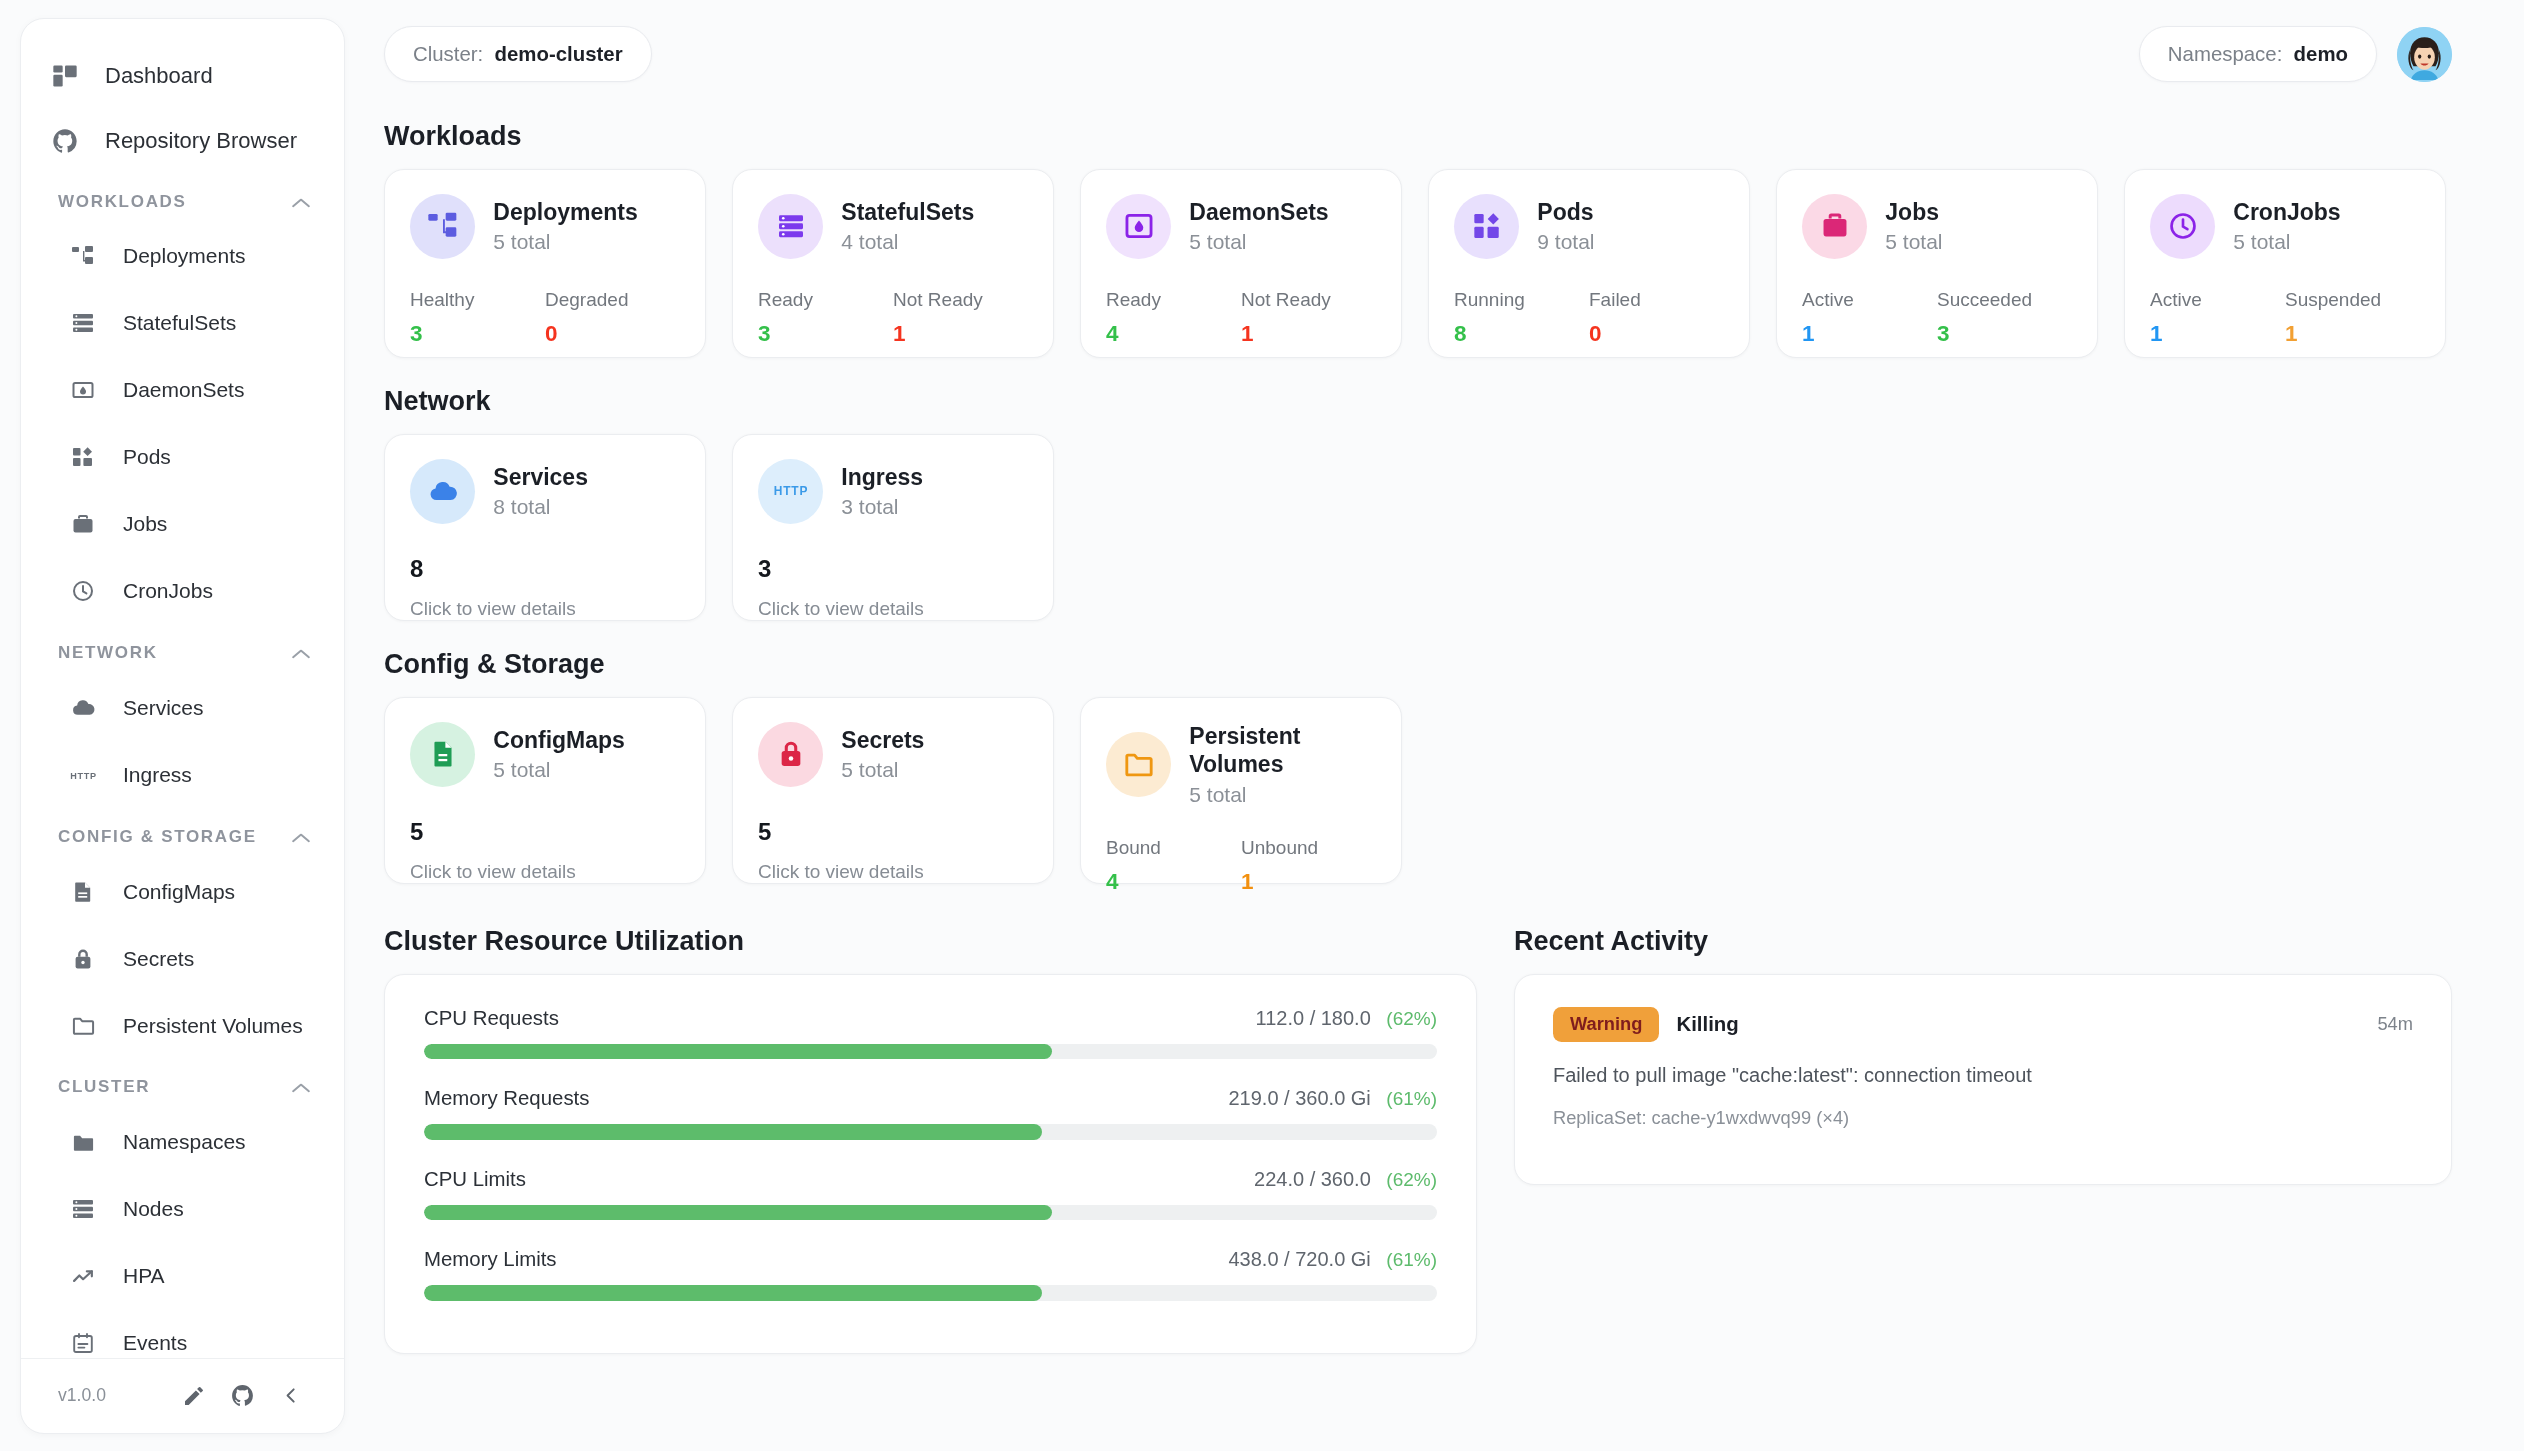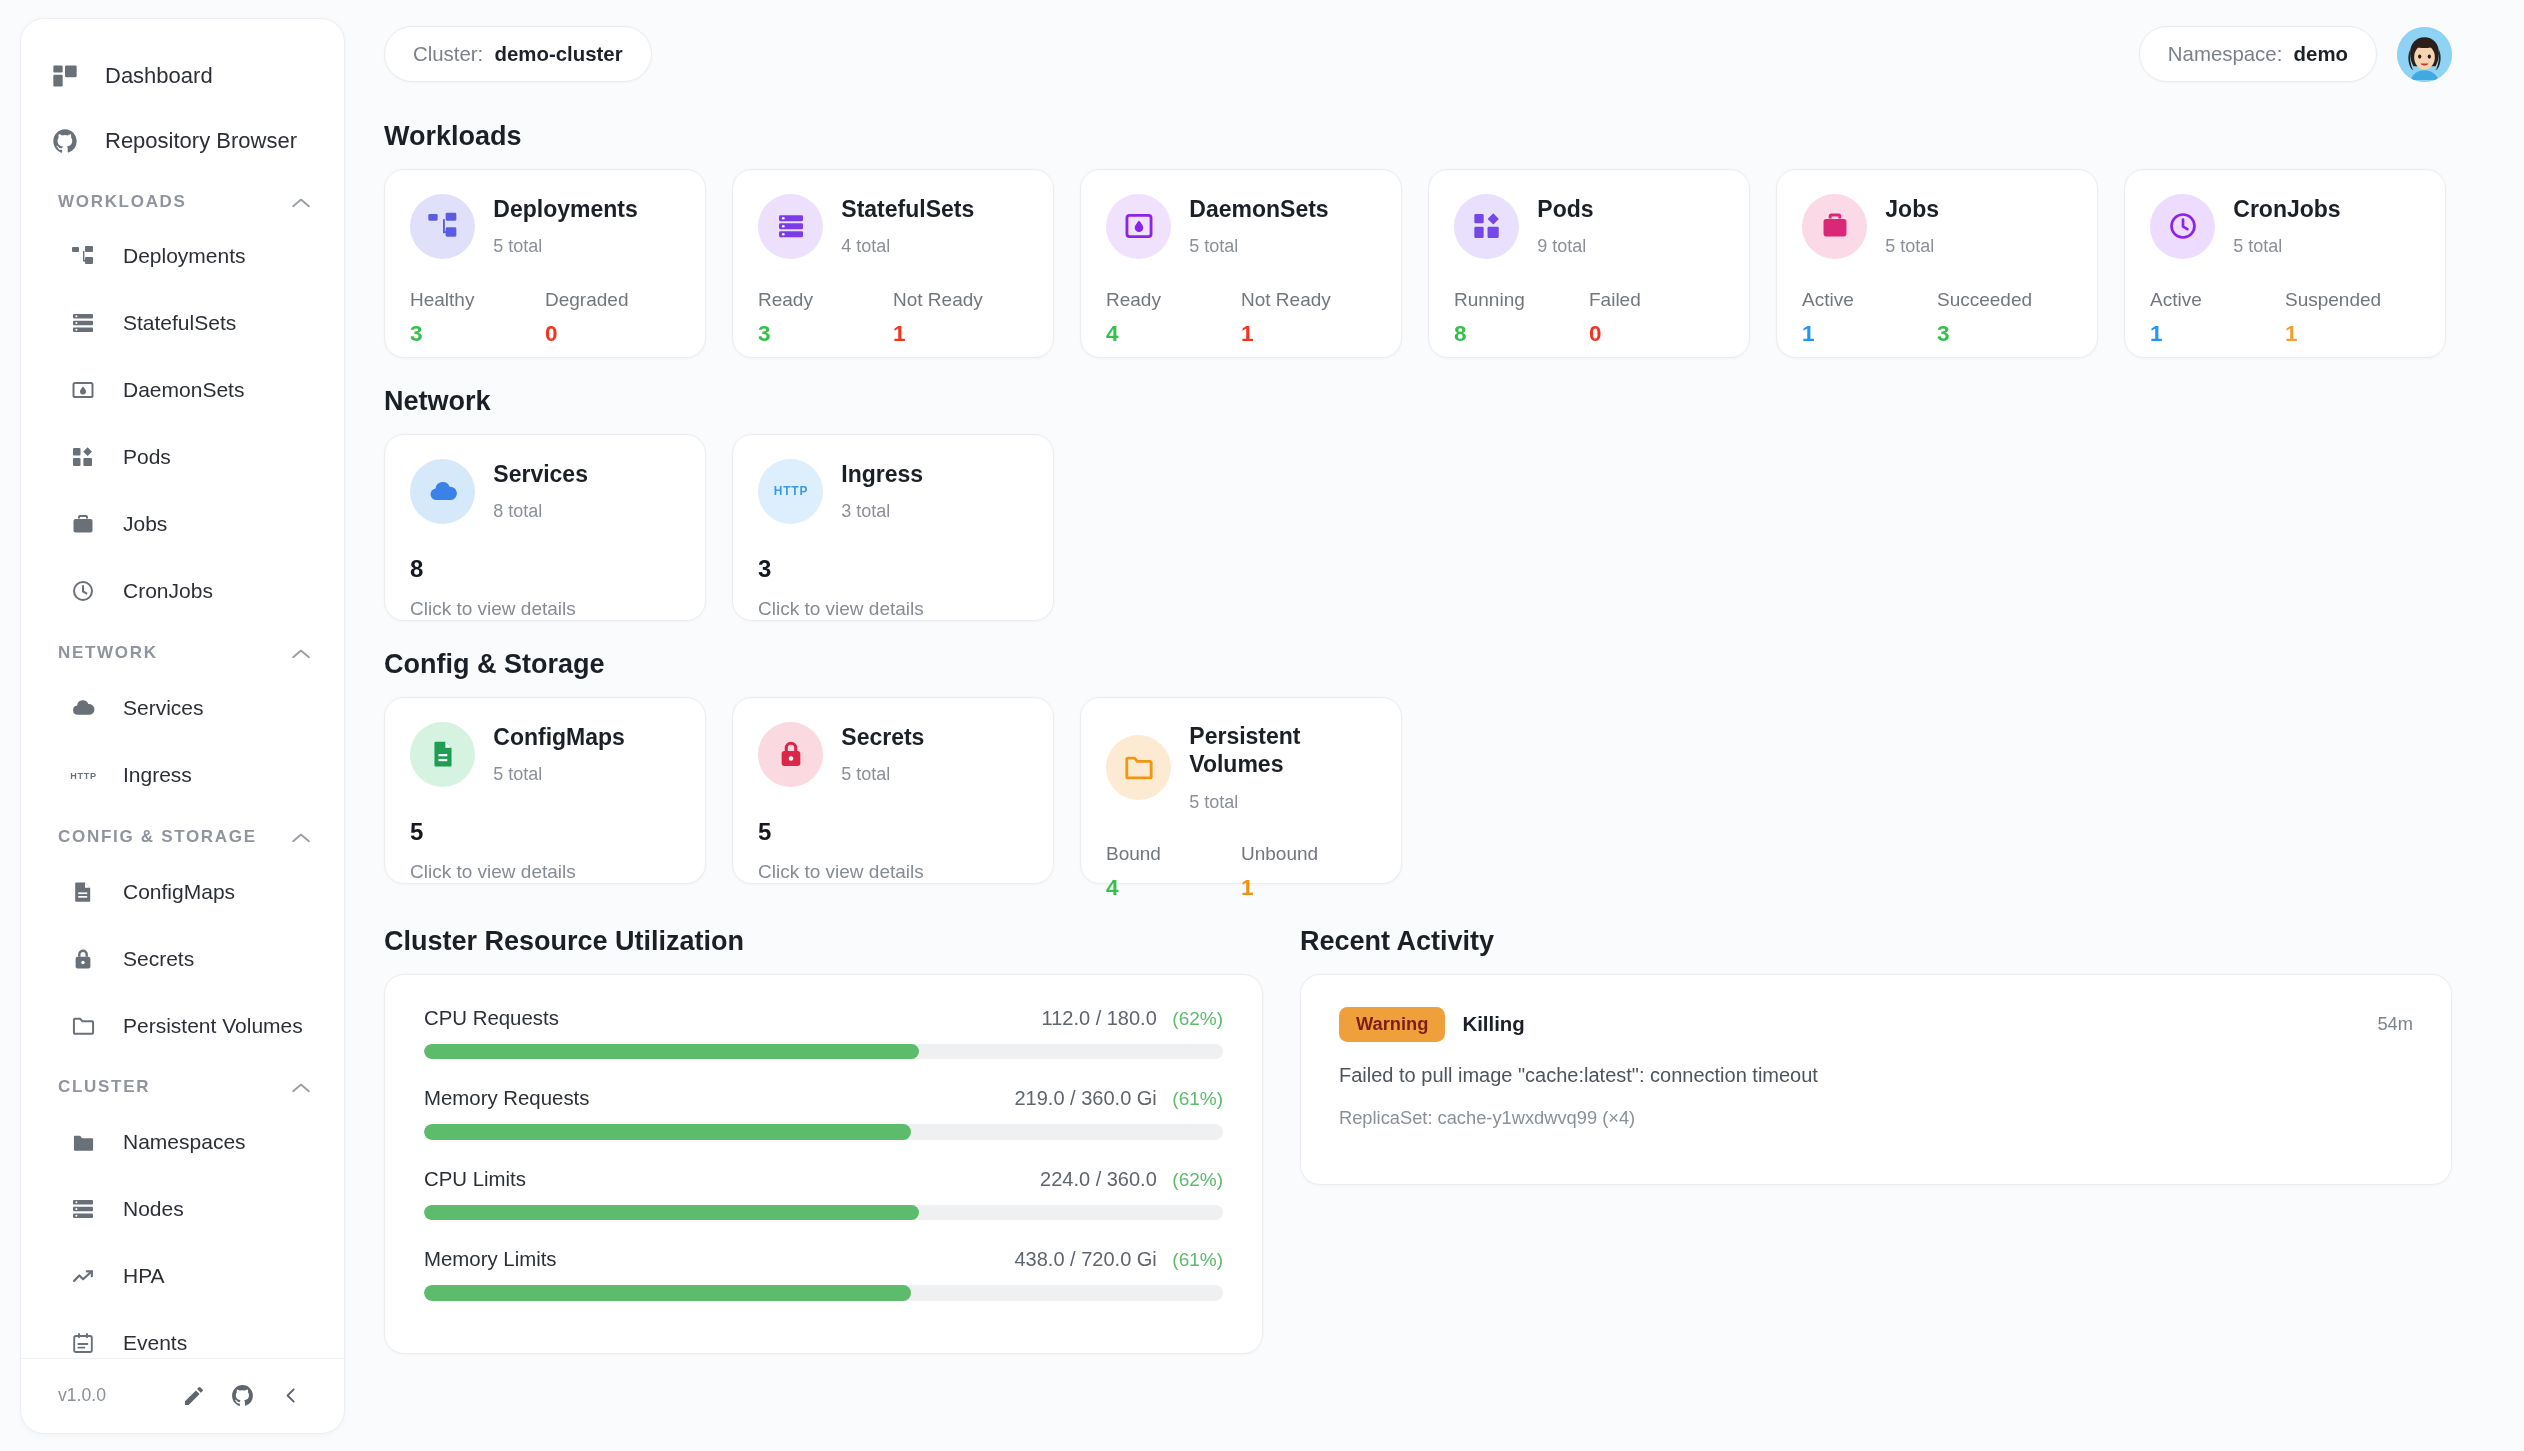--- a/index.html
+++ b/index.html
@@ -108,33 +108,33 @@
   .card-w { width: 322px; height: 189px; padding: 24px 25px; }
   .card-n { width: 322px; height: 187px; padding: 24px 25px; }
 
   .card-head { display: flex; align-items: center; gap: 18.3px; }
   .badge-ico {
     width: 65px; height: 65px; border-radius: 50%;
     display: flex; align-items: center; justify-content: center;
     flex: 0 0 auto;
   }
   .card-ttl { font-size: 23px; font-weight: bold; color: #1b1f26; line-height: 1.25; }
-  .card-sub { font-size: 18px; color: #8b9097; margin-top: 13px; }
+  .card-sub { font-size: 21px; color: #8b9097; margin-top: 4px; }
 
   .stat-row { display: flex; margin-top: 30px; }
   .stat { width: 50%; }
   .stat .sl { font-size: 19px; color: #72777e; }
   .stat .sv { font-size: 22.5px; font-weight: bold; margin-top: 10px; }
 
   .big-num { font-size: 24px; font-weight: bold; color: #14181e; margin-top: 31px; }
   .hint { font-size: 19px; color: #868c94; margin-top: 15.5px; }
 
   
   .bottom { display: flex; gap: 37px; margin-top: 14px; }
-  .col-left { width: 879px; flex: 0 0 auto; }
+  .col-left { width: 1093px; flex: 0 0 auto; }
   .col-right { flex: 1 1 auto; min-width: 0; }
 
   .panel {
     background: #fff; border: 1.4px solid #ebedf0; border-radius: 20px;
     box-shadow: 0 0.7px 2.8px rgba(16,24,40,.035);
   }
   .panel-util { height: 380px; padding: 32px 39px; }
   .panel-act  { height: 211px; padding: 32px 38px; }
 
   .util-row { margin-bottom: 28px; }

